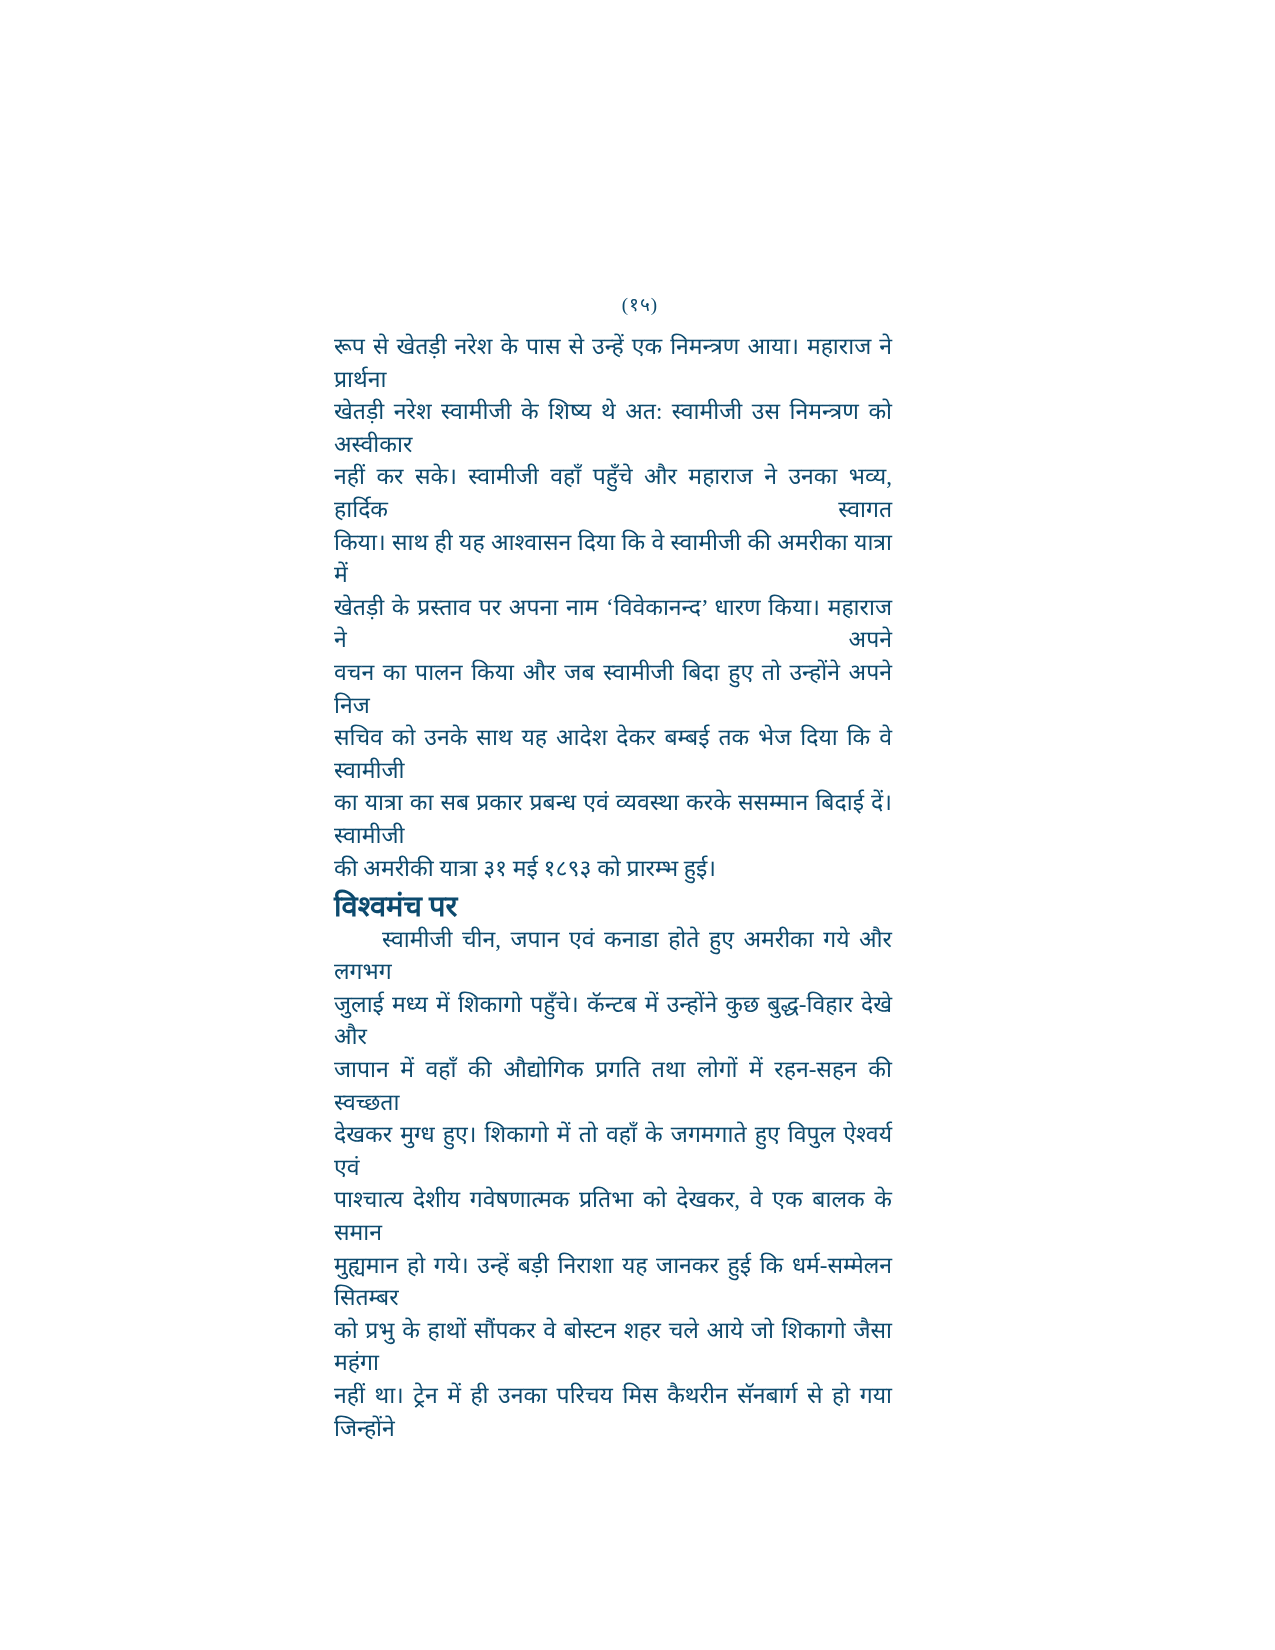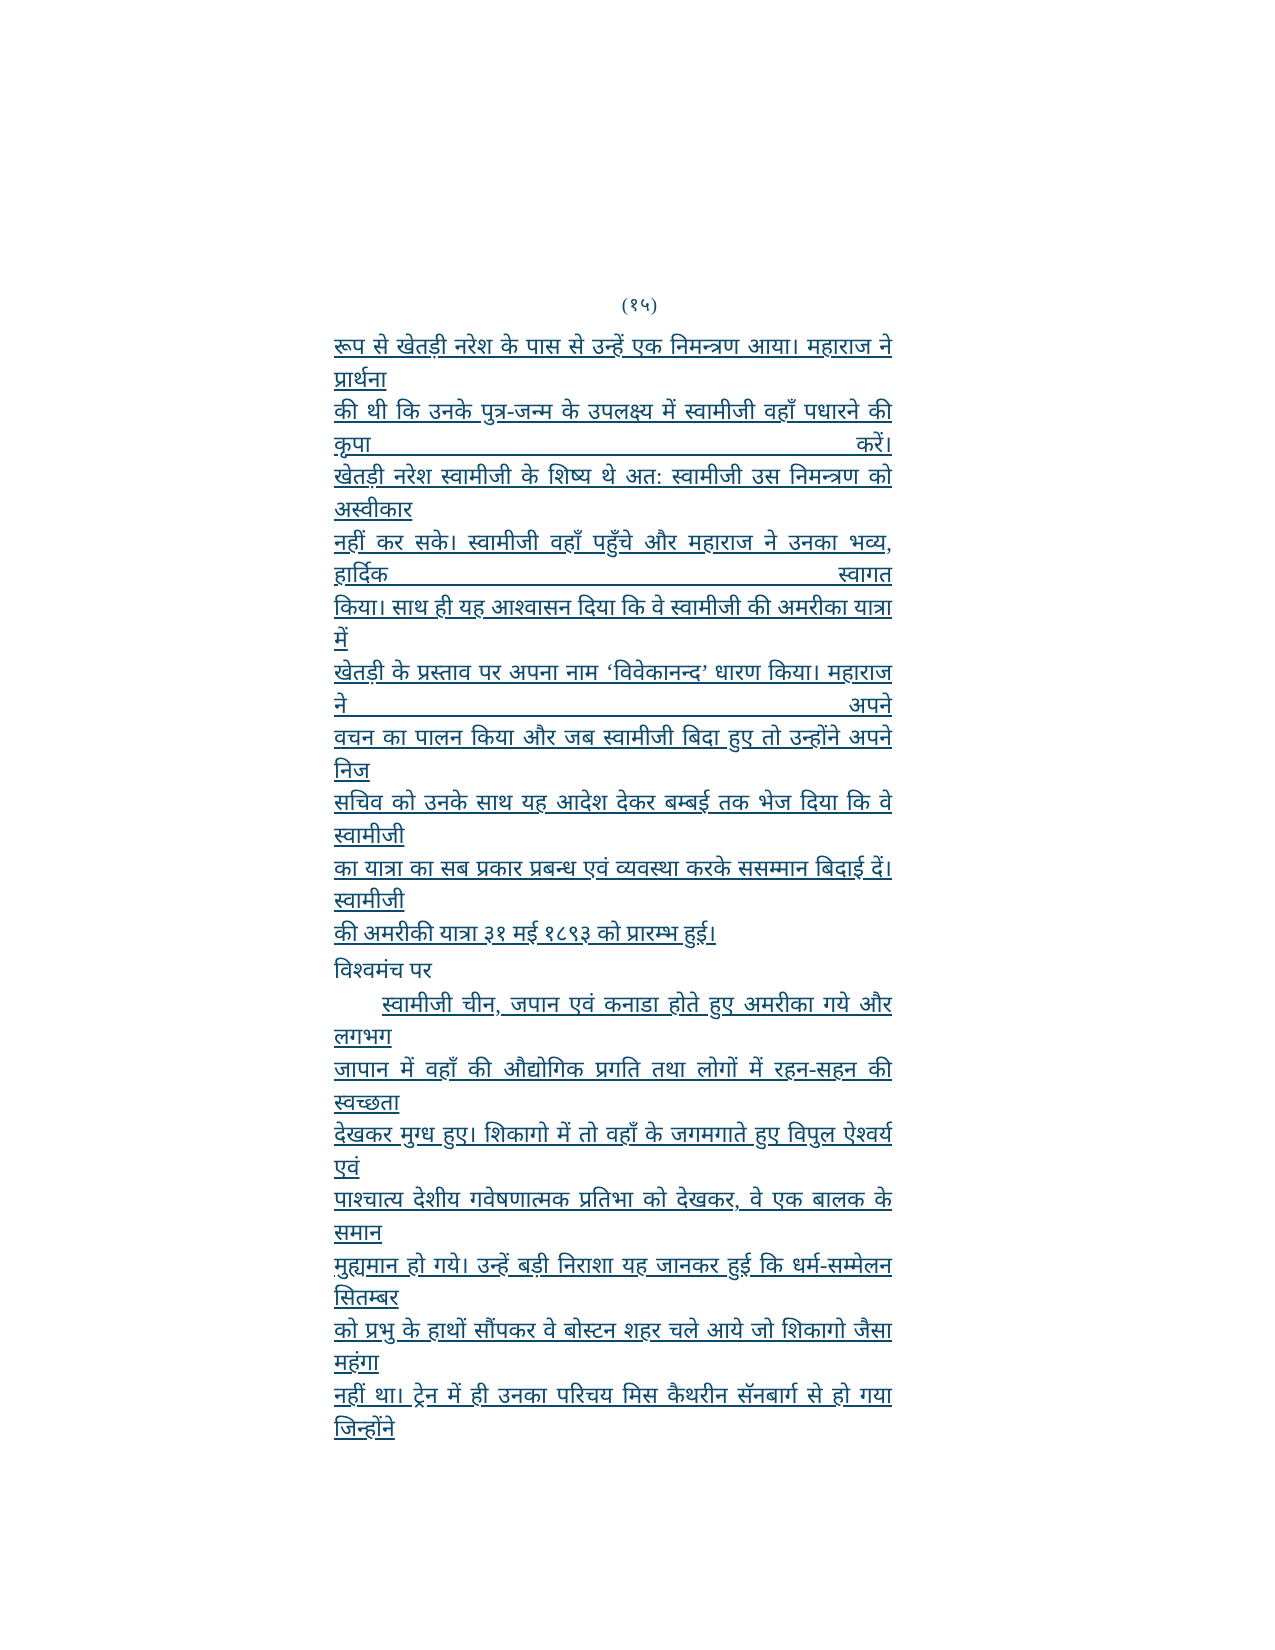--- a/index.html
+++ b/index.html
@@ -31,61 +31,60 @@
     left: 334px;
     top: 331px;
     width: 558px;
     font-size: 23px;
     line-height: 32.6px;
   }
   .para .line {
     text-align: justify;
     text-align-last: justify;
     white-space: normal;
-    text-decoration: underline;
   }
   .para .line:last-child {
     text-align-last: left;
   }
   .para2 .line:first-child {
     text-indent: 48px;
   }
   .section-heading {
-    font-weight: normal;
-    font-size: 23px;
+    font-weight: bold;
+    font-size: 29px;
     margin-top: 5px;
     margin-bottom: 1px;
   }
 </style>
 </head>
 <body>
 
 <div class="page">
 
   <div class="page-number">(१५)</div>
 
   <div class="text-block">
 
     <div class="para para1">
         <div class="line">रूप से खेतड़ी नरेश के पास से उन्हें एक निमन्त्रण आया। महाराज ने प्रार्थना</div>
-        <div class="line">की थी कि उनके पुत्र-जन्म के उपलक्ष्य में स्वामीजी वहाँ पधारने की कृपा करें।</div>
         <div class="line">खेतड़ी नरेश स्वामीजी के शिष्य थे अत: स्वामीजी उस निमन्त्रण को अस्वीकार</div>
         <div class="line">नहीं कर सके। स्वामीजी वहाँ पहुँचे और महाराज ने उनका भव्य, हार्दिक स्वागत</div>
         <div class="line">किया। साथ ही यह आश्वासन दिया कि वे स्वामीजी की अमरीका यात्रा में</div>
         <div class="line">खेतड़ी के प्रस्ताव पर अपना नाम ‘विवेकानन्द’ धारण किया। महाराज ने अपने</div>
         <div class="line">वचन का पालन किया और जब स्वामीजी बिदा हुए तो उन्होंने अपने निज</div>
         <div class="line">सचिव को उनके साथ यह आदेश देकर बम्बई तक भेज दिया कि वे स्वामीजी</div>
         <div class="line">का यात्रा का सब प्रकार प्रबन्ध एवं व्यवस्था करके ससम्मान बिदाई दें। स्वामीजी</div>
         <div class="line">की अमरीकी यात्रा ३१ मई १८९३ को प्रारम्भ हुई।</div>
       </div>
 
     <div class="section-heading">विश्वमंच पर</div>
 
     <div class="para para2">
         <div class="line">स्वामीजी चीन, जपान एवं कनाडा होते हुए अमरीका गये और लगभग</div>
+        <div class="line">जुलाई मध्य में शिकागो पहुँचे। कॅन्टब में उन्होंने कुछ बुद्ध-विहार देखे और</div>
         <div class="line">जापान में वहाँ की औद्योगिक प्रगति तथा लोगों में रहन-सहन की स्वच्छता</div>
         <div class="line">देखकर मुग्ध हुए। शिकागो में तो वहाँ के जगमगाते हुए विपुल ऐश्वर्य एवं</div>
         <div class="line">पाश्चात्य देशीय गवेषणात्मक प्रतिभा को देखकर, वे एक बालक के समान</div>
         <div class="line">मुह्यमान हो गये। उन्हें बड़ी निराशा यह जानकर हुई कि धर्म-सम्मेलन सितम्बर</div>
         <div class="line">को प्रभु के हाथों सौंपकर वे बोस्टन शहर चले आये जो शिकागो जैसा महंगा</div>
         <div class="line">नहीं था। ट्रेन में ही उनका परिचय मिस कैथरीन सॅनबार्ग से हो गया जिन्होंने</div>
       </div>
 
   </div>
 

